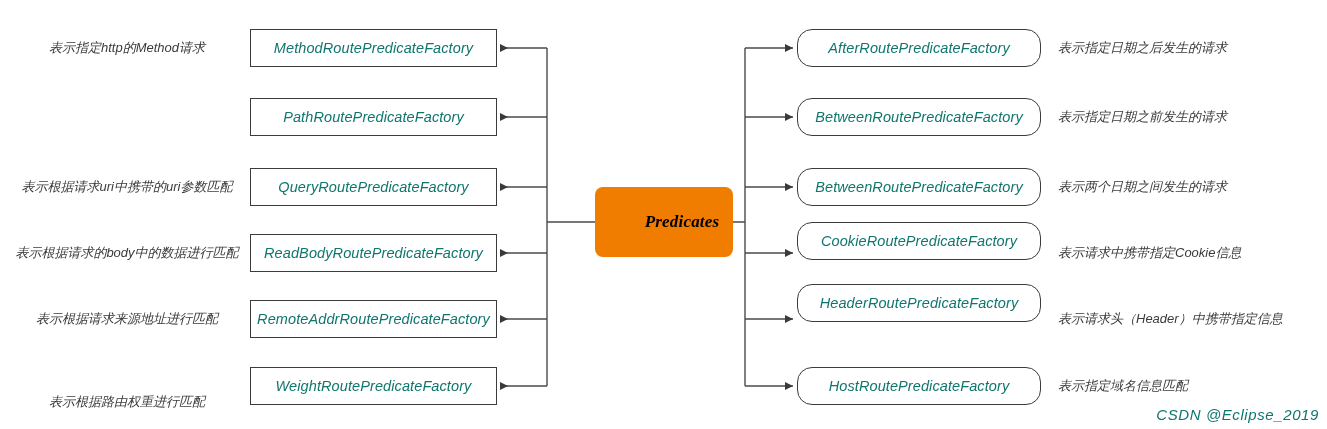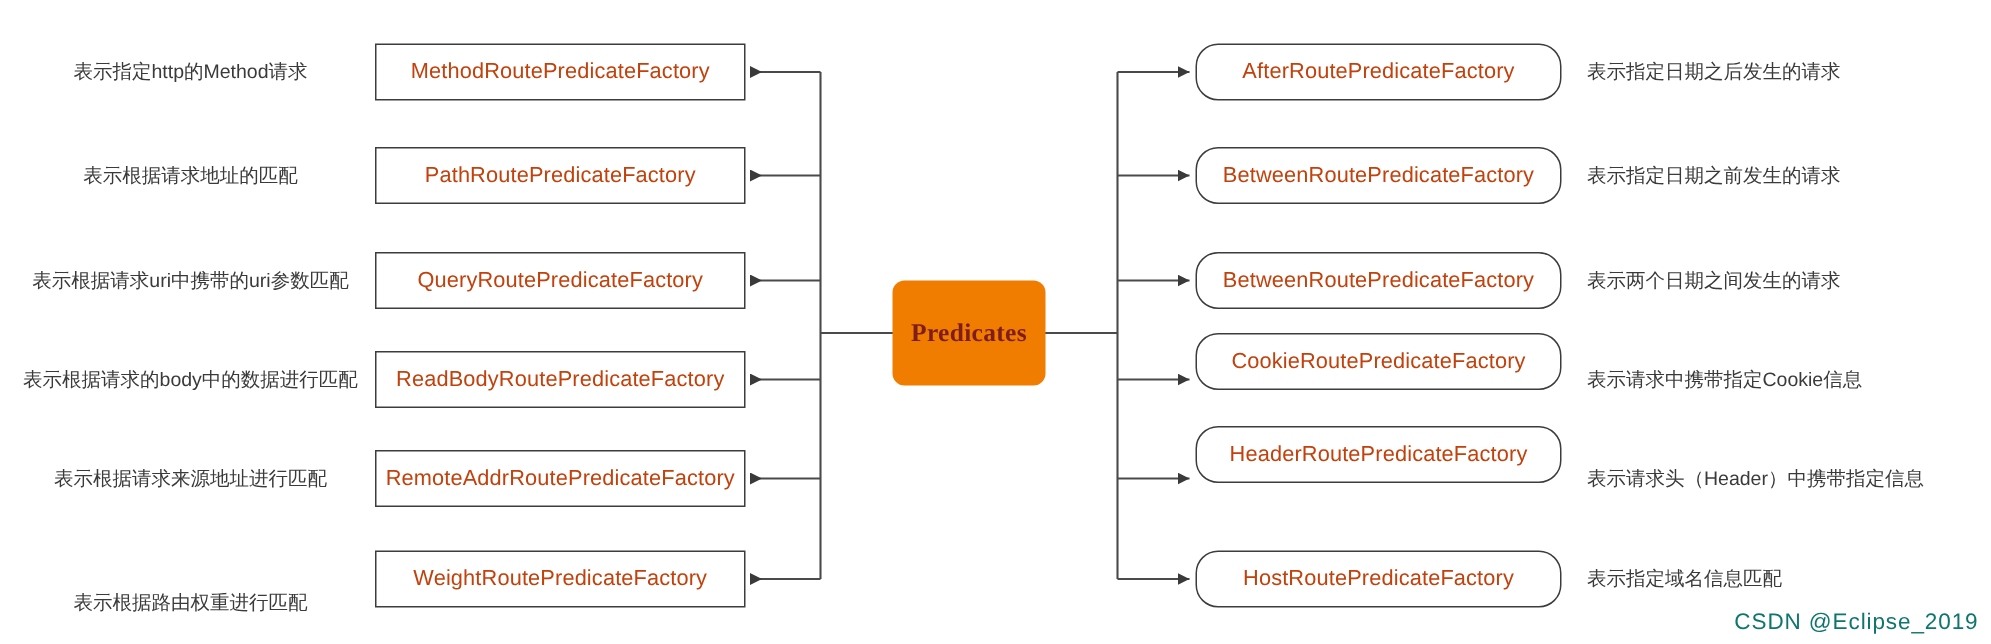--- a/index.html
+++ b/index.html
@@ -9,41 +9,42 @@
   }
   body {
     font-family: "Liberation Sans", "DejaVu Sans", sans-serif;
   }
   #diagram {
     position: relative;
     width: 1327px;
     height: 429px;
     background: #ffffff;
     overflow: hidden;
+    font-style: italic;
   }
   
   #wires {
     position: absolute;
     left: 0;
     top: 0;
     width: 1327px;
     height: 429px;
     pointer-events: none;
   }
   
   .node-box {
     position: absolute;
     box-sizing: border-box;
     height: 38px;
     border: 1px solid #3c3c3c;
     background: #ffffff;
     display: flex;
     align-items: center;
     justify-content: center;
-    color: #c2410c;
+    color: #0f766e;
     font-size: 14.5px;
     letter-spacing: .1px;
     white-space: nowrap;
   }
   .node-box.left  { left: 250px; width: 247px; }
   .node-box.right { left: 797px; width: 244px; border-radius: 15px; }
 
   
   .desc {
     position: absolute;
@@ -70,25 +71,26 @@
     position: absolute;
     left: 595px;
     top: 187px;
     width: 102px;
     height: 70px;
     background: #f07c00;
     border-radius: 8px;
     display: flex;
     align-items: center;
     justify-content: center;
-    color: #7f1d1d;
+    color: #000000;
     font-family: "Liberation Serif", "DejaVu Serif", serif;
     font-weight: bold;
     font-size: 17px;
     letter-spacing: .2px;
+    padding-left: 36px;
   }
 
   
   #watermark {
     position: absolute;
     right: 8px;
     bottom: 6px;
     color: #0f766e;
     font-size: 15px;
     letter-spacing: .6px;
@@ -131,23 +133,20 @@
       <path d="M745,187 L793,187" marker-end="url(#arrow-right)"></path>
       <path d="M745,253 L793,253" marker-end="url(#arrow-right)"></path>
       <path d="M745,319 L793,319" marker-end="url(#arrow-right)"></path>
       <path d="M745,386 L793,386" marker-end="url(#arrow-right)"></path>
     </g>
   </svg>
 
   <div class="desc left" style="top:29px">
       <span>表示指定http的Method请求</span>
     </div>
-  <div class="desc left" style="top:98px">
-      <span>表示根据请求地址的匹配</span>
-    </div>
   <div class="desc left" style="top:168px">
       <span>表示根据请求uri中携带的uri参数匹配</span>
     </div>
   <div class="desc left" style="top:234px">
       <span>表示根据请求的body中的数据进行匹配</span>
     </div>
   <div class="desc left" style="top:300px">
       <span>表示根据请求来源地址进行匹配</span>
     </div>
   <div class="desc left" style="top:383px">

